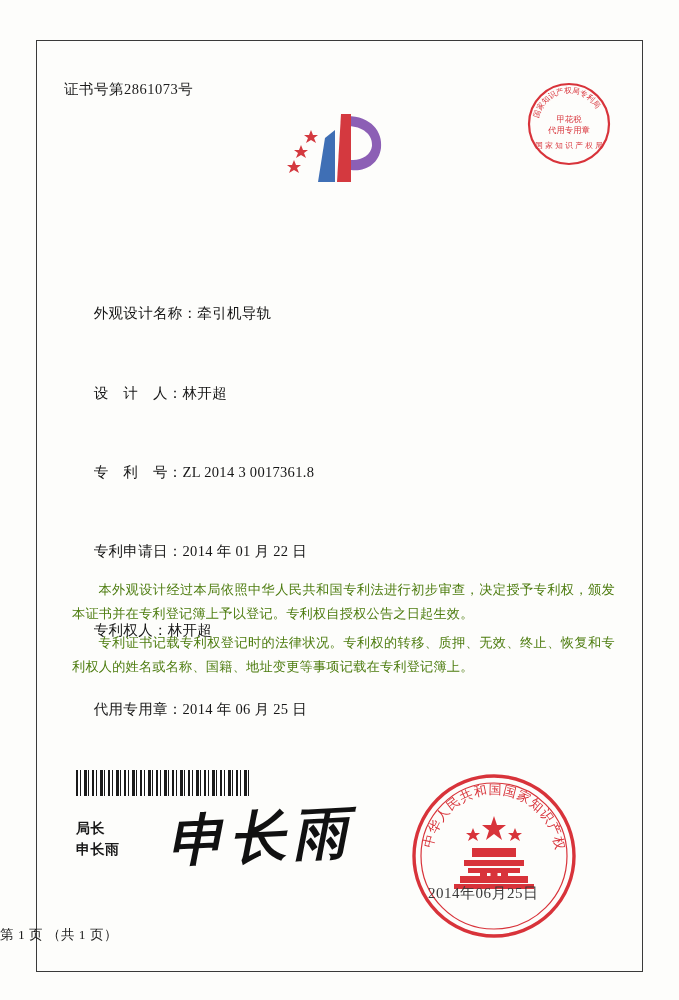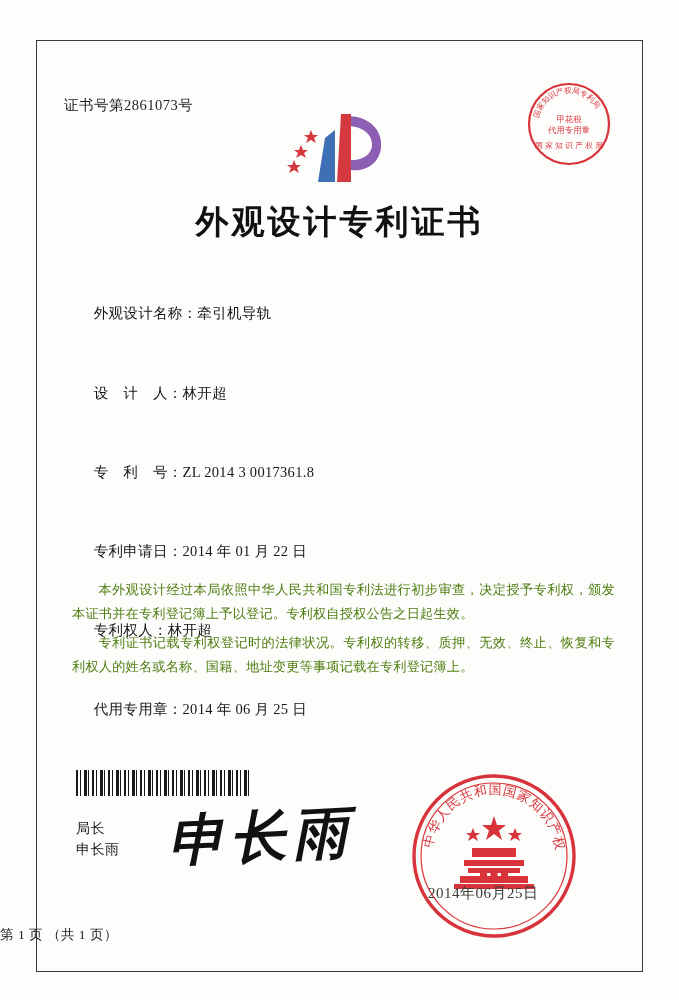--- a/index.html
+++ b/index.html
@@ -25,21 +25,21 @@
     left: 36px;
     top: 40px;
     right: 36px;
     bottom: 28px;
     border: 1px solid #3a3a3a;
   }
   
   .cert-no {
     position: absolute;
     left: 64px;
-    top: 96px;
+    top: 80px;
     font-size: 14.5px;
     letter-spacing: 0.5px;
     color: #1c1c1c;
   }
   
   .logo {
     position: absolute;
     left: 285px;
     top: 108px;
     width: 110px;
@@ -119,20 +119,21 @@
         #1a1a1a 12px, #1a1a1a 13px, #fff 13px, #fff 16px);
   }
   
   .sig-label {
     position: absolute;
     left: 76px;
     top: 818px;
     font-size: 14px;
     line-height: 1.5;
     letter-spacing: 0.5px;
+    font-weight: bold;
   }
   .sig-hand {
     position: absolute;
     left: 168px;
     top: 800px;
     font-size: 56px;
     font-family: "DejaVu Serif", "Liberation Serif", serif;
     font-weight: bold;
     font-style: italic;
     letter-spacing: 6px;
@@ -200,21 +201,20 @@
       <path id="arcTop" d="M 42,42 m -31,0 a 31,31 0 1,1 62,0" fill="none"></path>
       <text font-size="7.6" fill="#d8333a" font-family="'DejaVu Serif',serif">
         <textPath href="#arcTop" startOffset="6%">国家知识产权局专利局</textPath>
       </text>
       <text x="42" y="40" font-size="8.4" fill="#d8333a" text-anchor="middle" font-family="'DejaVu Serif',serif">甲花税</text>
       <text x="42" y="51" font-size="8.4" fill="#d8333a" text-anchor="middle" font-family="'DejaVu Serif',serif">代用专用章</text>
       <text x="42" y="66" font-size="7.6" fill="#d8333a" text-anchor="middle" font-family="'DejaVu Serif',serif">国 家 知 识 产 权 局</text>
     </svg>
   </div>
 
-  <div class="doc-title">外观设计专利证书</div>
 
   <div class="fields">
     <div class="field-row">
       <span class="field-label">外观设计名称：</span><span class="field-value">牵引机导轨</span>
     </div>
     <div class="field-row">
       <span class="field-label">设　计　人：</span><span class="field-value">林开超</span>
     </div>
     <div class="field-row">
       <span class="field-label">专　利　号：</span><span class="field-value">ZL 2014 3 0017361.8</span>

